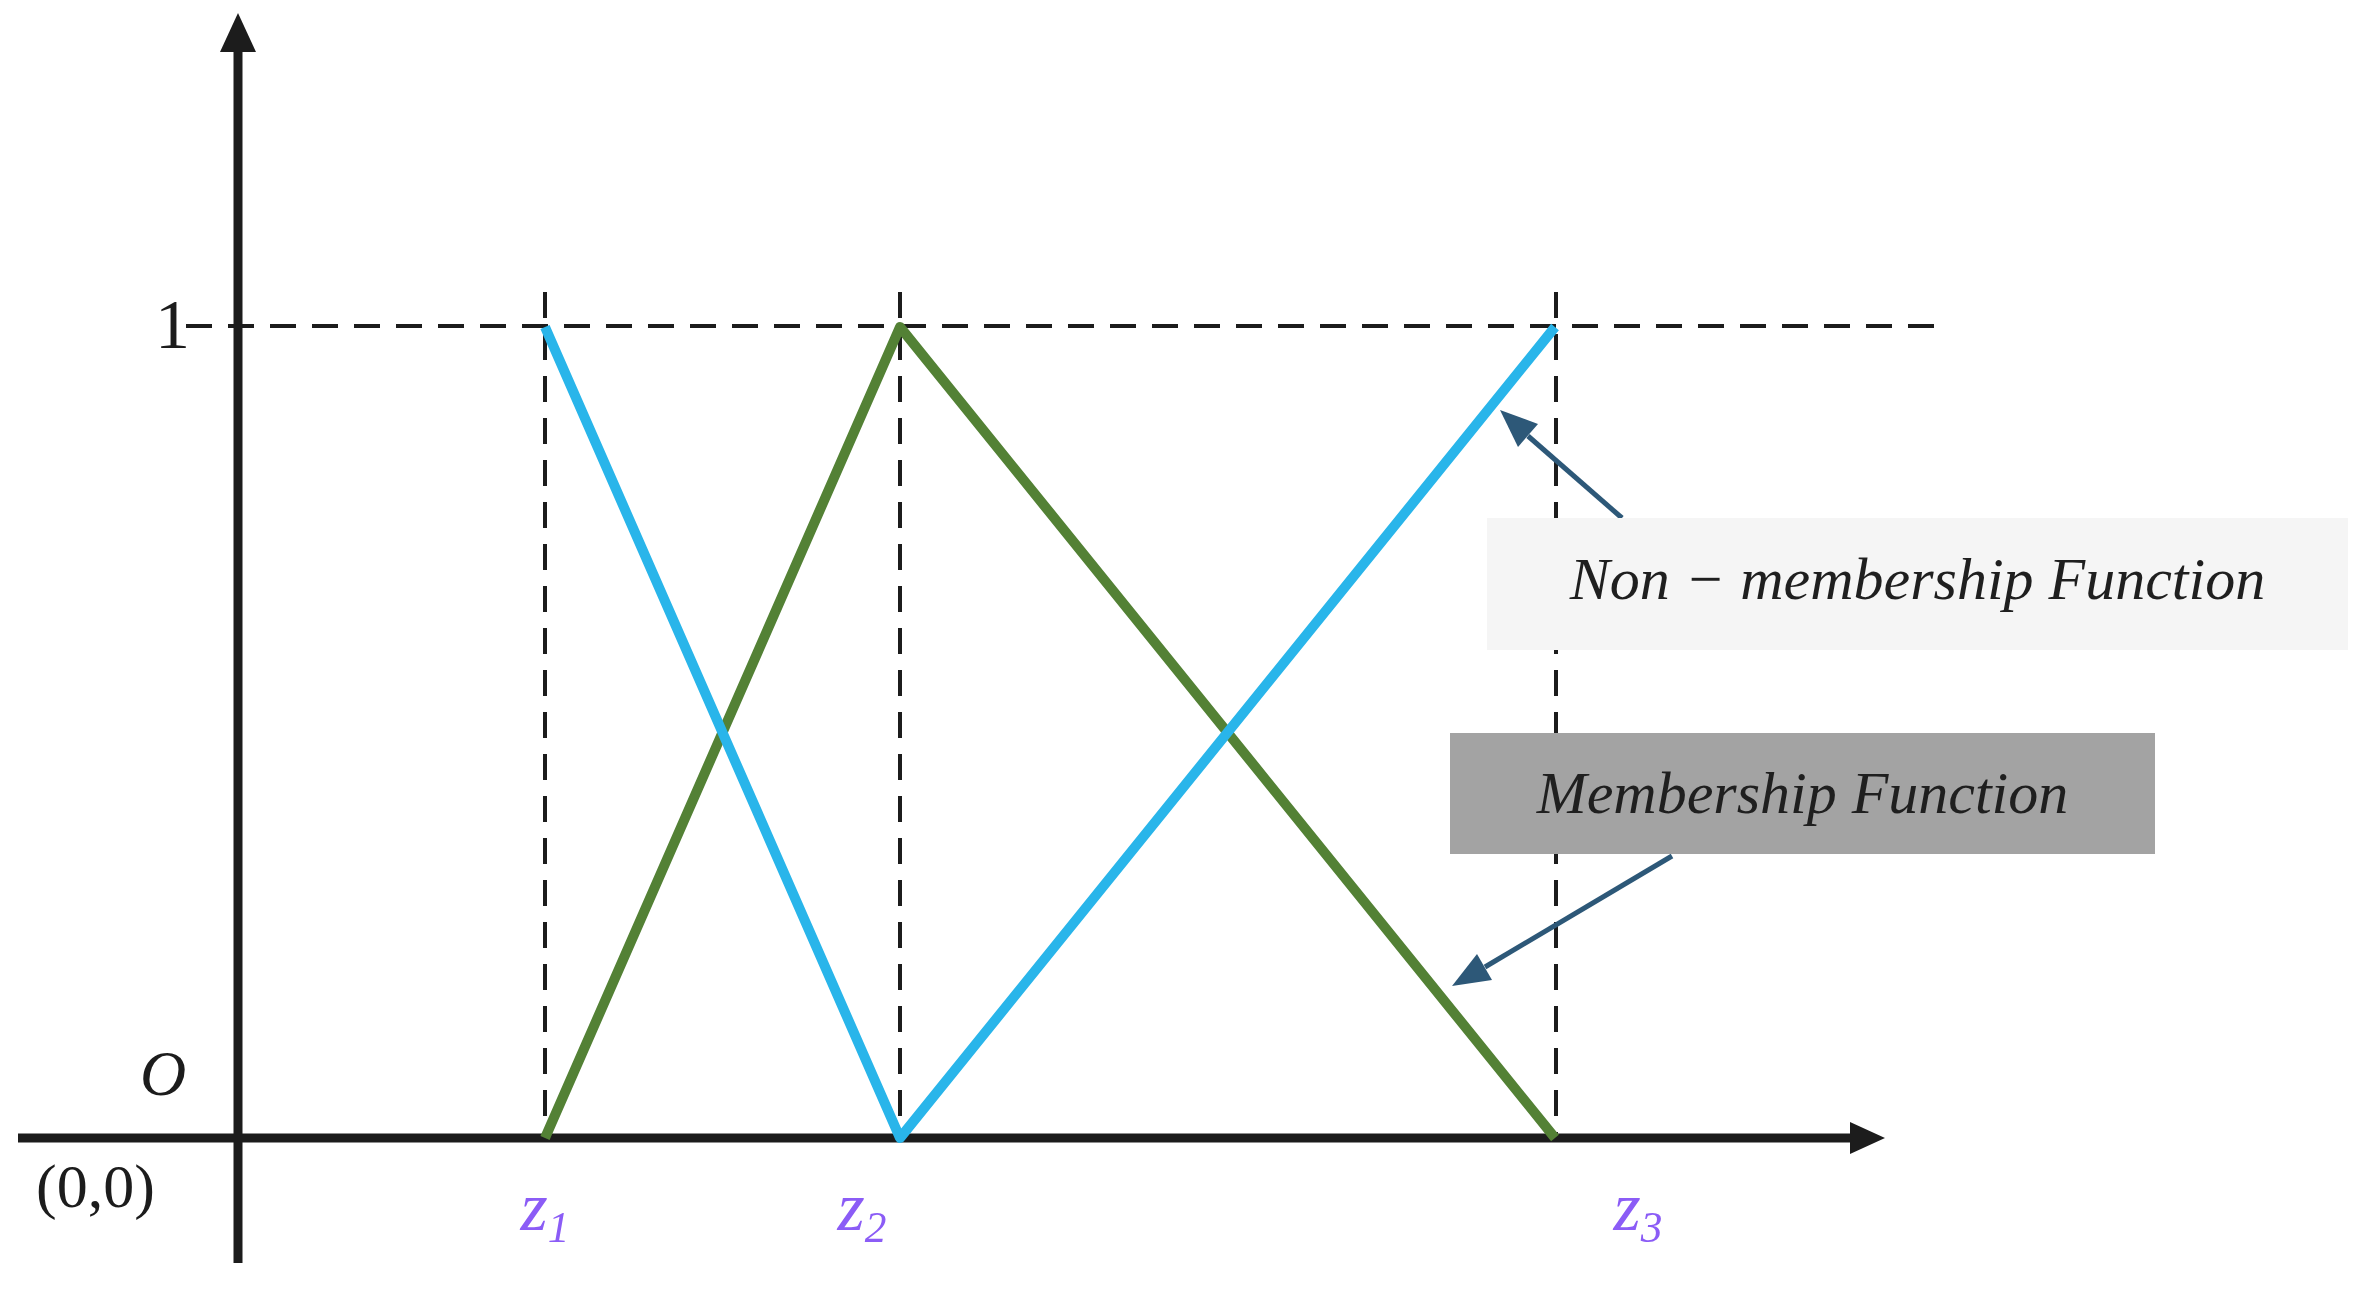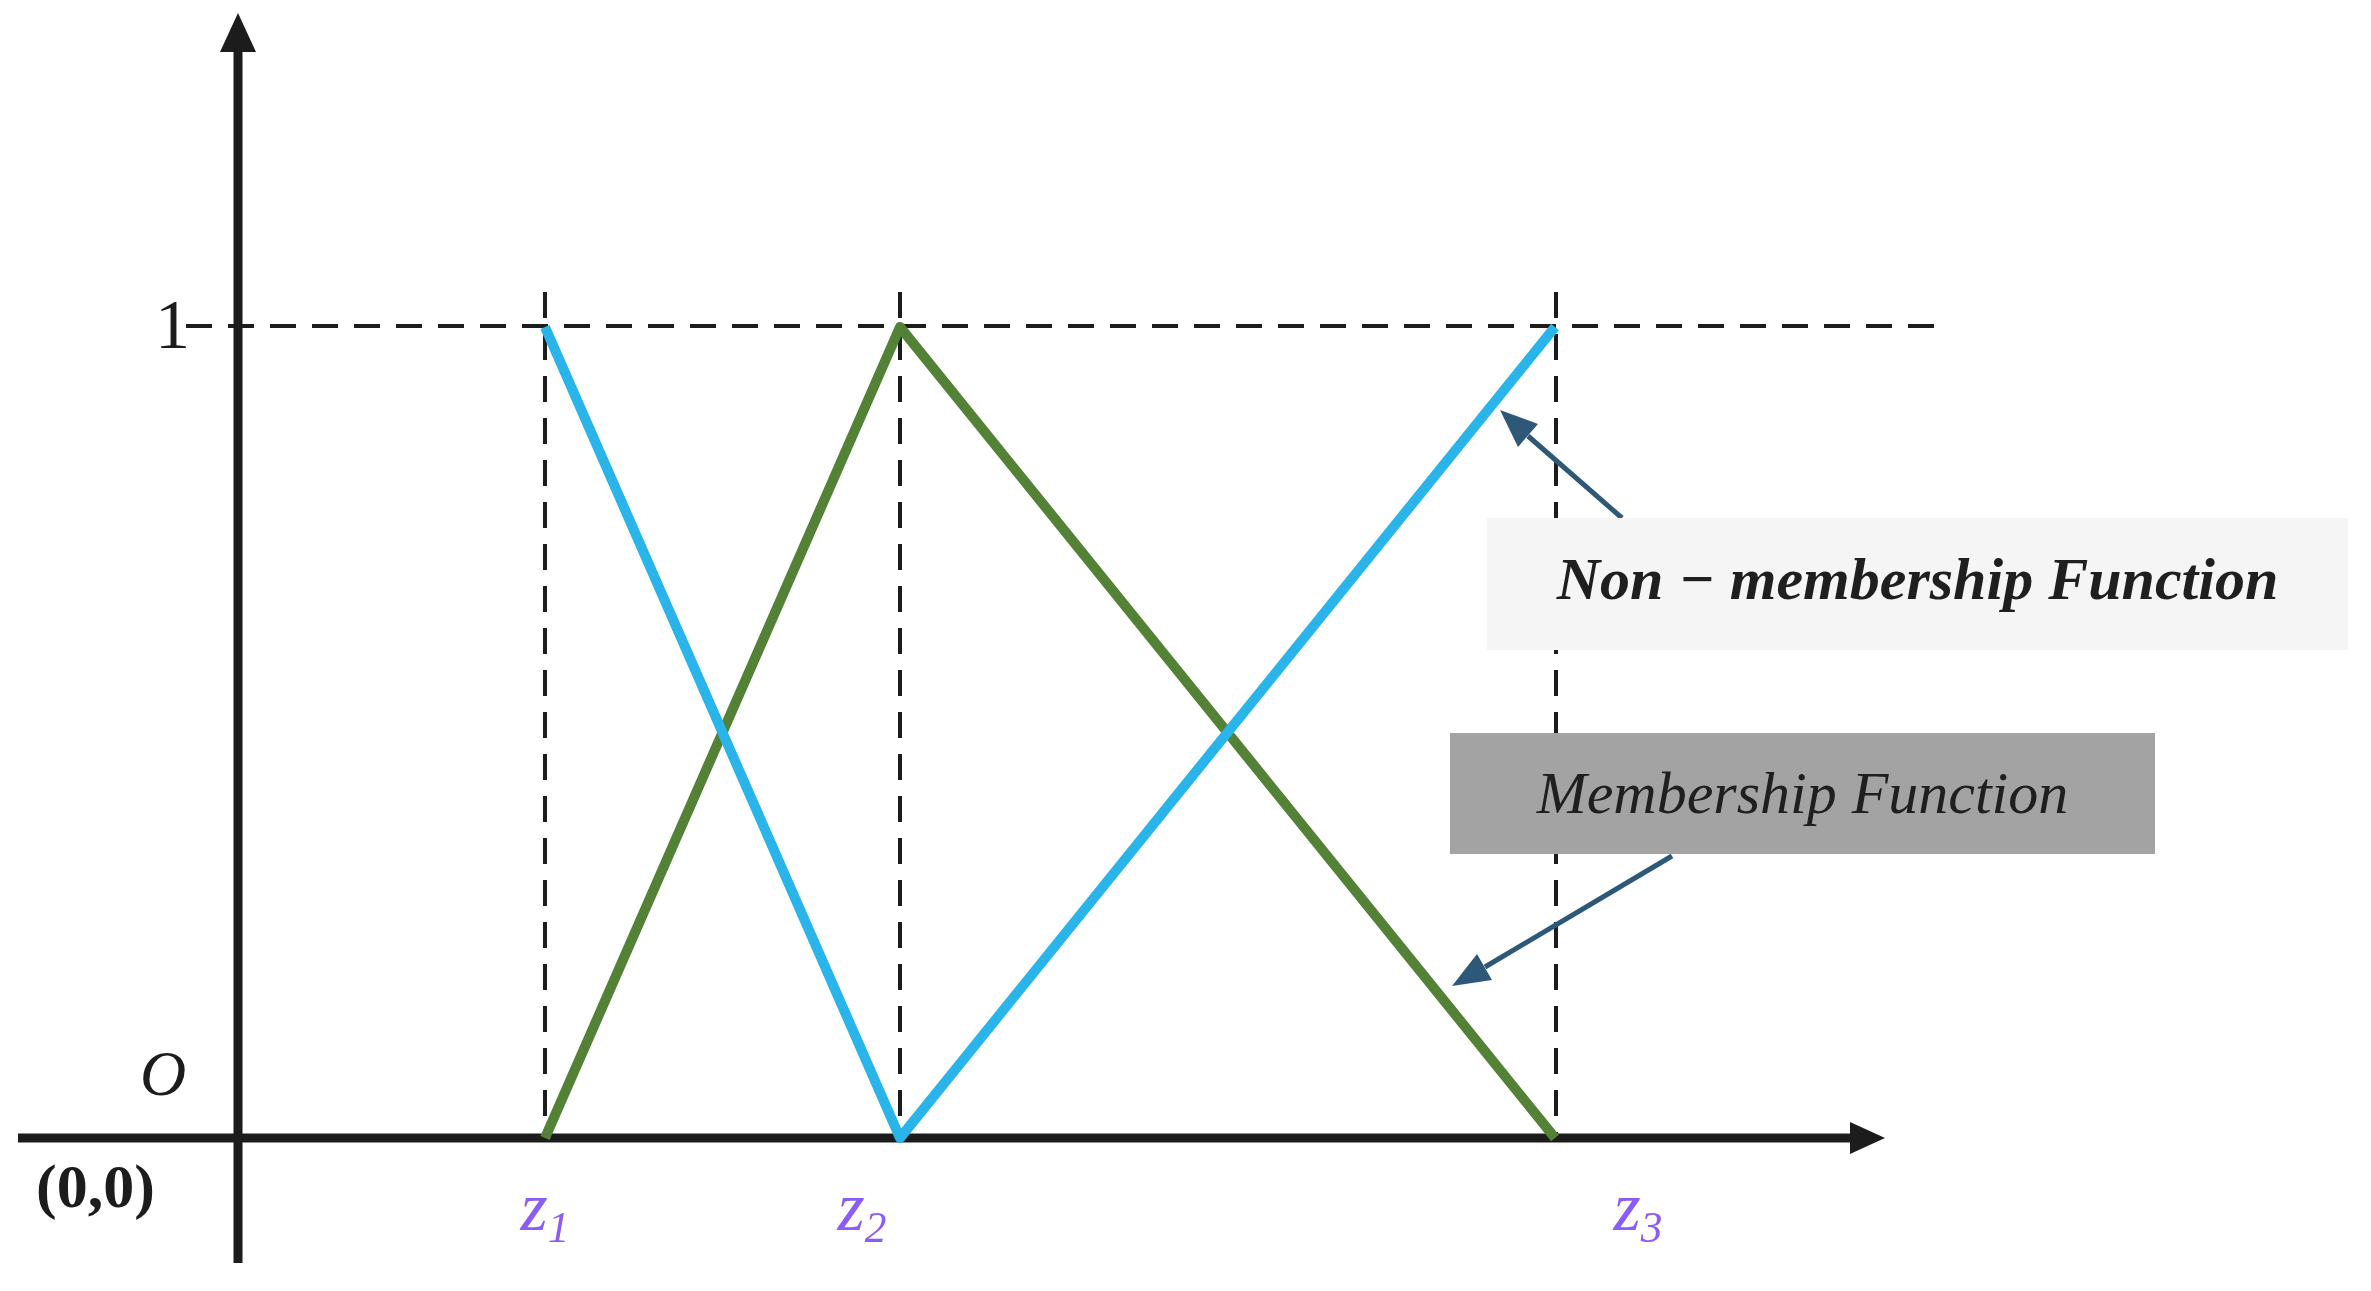--- a/index.html
+++ b/index.html
@@ -20,21 +20,21 @@
   .callout-shaft { stroke-width: 5; fill: none; }
 
   .lbl {
     position: absolute;
     color: #1c1c1c;
     line-height: 1;
     white-space: nowrap;
   }
   .y-tick   { left: 138px; top: 290px; width: 52px; text-align: right; font-size: 70px; }
   .origin-o { left: 140px; top: 1042px; font-size: 64px; font-style: italic; }
-  .origin-c { left: 36px;  top: 1155px; font-size: 62px; font-weight: bold; }
+  .origin-c { left: 36px;  top: 1155px; font-size: 62px; }
 
   .x-tick {
     position: absolute;
     top: 1172px;
     width: 140px;
     text-align: center;
     font-size: 70px;
     font-style: italic;
     color: #8b5cf6;
     line-height: 1;
@@ -48,21 +48,21 @@
     position: absolute;
     background: #f5f5f5;
     display: flex;
     align-items: center;
     justify-content: center;
     font-style: italic;
     font-size: 60px;
     color: #1f1f1f;
     white-space: nowrap;
   }
-  .ann-box-non { left: 1487px; top: 518px; width: 861px; height: 132px; padding-bottom: 10px; box-sizing: border-box; font-weight: bold; }
+  .ann-box-non { left: 1487px; top: 518px; width: 861px; height: 132px; padding-bottom: 10px; box-sizing: border-box; }
   .ann-box-mem { left: 1450px; top: 733px; width: 705px; height: 121px; }
 </style>
 </head>
 <body>
 
 <div class="stage">
 
   <svg width="2371" height="1291" viewBox="0 0 2371 1291">
 
     <line class="dash" x1="186" y1="326" x2="1940" y2="326"></line>

